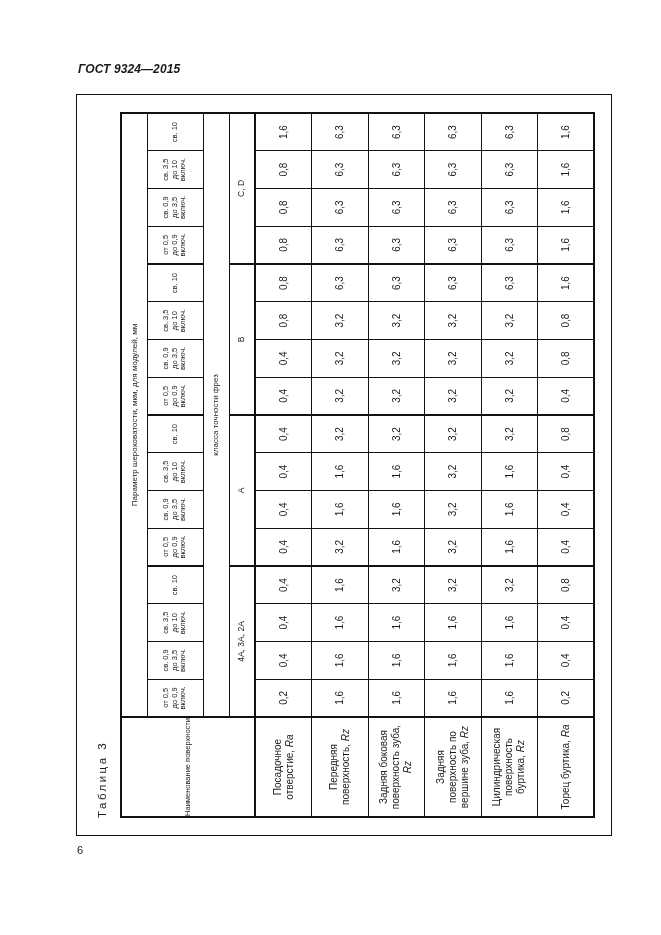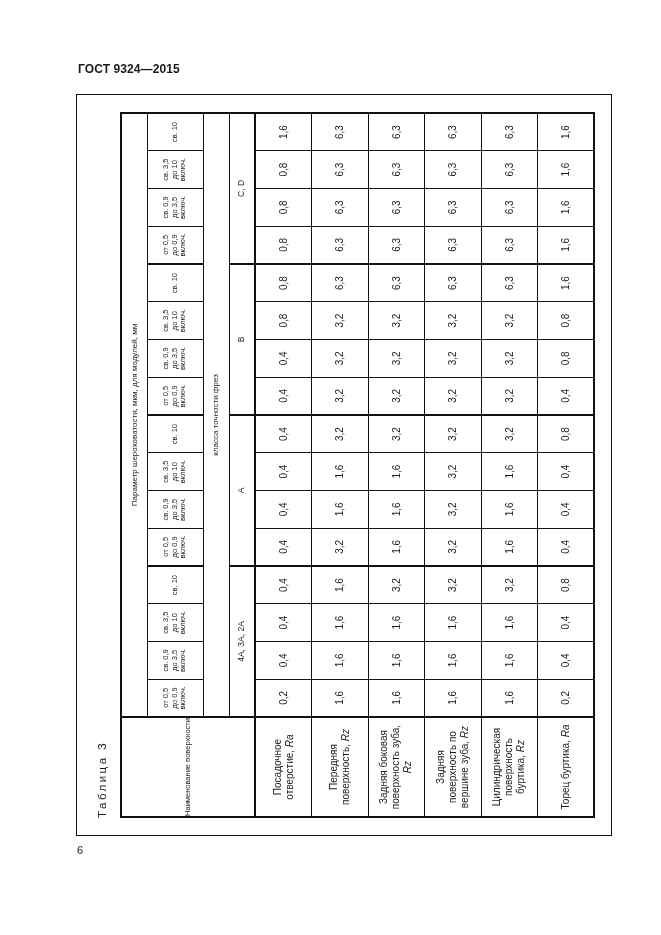--- a/index.html
+++ b/index.html
@@ -1,17 +1,17 @@
 <!DOCTYPE html>
 <html><head>
 <meta charset="utf-8">
 <style>
   html, body { margin: 0; padding: 0; background: #ffffff; }
   body { width: 661px; height: 935px; position: relative; overflow: hidden; font-family: "Liberation Sans", sans-serif; color: #1a1a1a; }
-  .doc-header { position: absolute; left: 78px; top: 62px; font-size: 12px; font-weight: bold; letter-spacing: 0.1px; }
+  .doc-header { position: absolute; left: 78px; top: 62px; font-size: 12px; font-weight: bold; letter-spacing: 0.1px; font-style: italic; }
   .frame { position: absolute; left: 76px; top: 94px; width: 536px; height: 742px; border: 1.5px solid #111; box-sizing: border-box; }
   .page-number { position: absolute; left: 77px; top: 844px; font-size: 11px; }
   .table-caption { position: absolute; left: 96px; top: 818px; transform-origin: 0 0; transform: rotate(-90deg); font-size: 11.5px; letter-spacing: 2.5px; white-space: nowrap; width: 120px; }
   .rot { position: absolute; left: 120px; top: 818px; width: 704px; height: 473px; transform-origin: 0 0; transform: rotate(-90deg); }
   table.t { border-collapse: collapse; table-layout: fixed; width: 704px; height: 473px; font-size: 8px; }
   table.t td { border: 1px solid #111; text-align: center; vertical-align: middle; padding: 0; line-height: 1.15; overflow: hidden; }
   table.t td.thick-r { border-right: 2px solid #111; }
   table.t tr.hdr-last td { border-bottom: 4px double #111; }
   table.t td.name-col { border-right: 2px solid #111; }
   .data td { font-size: 10px; }

